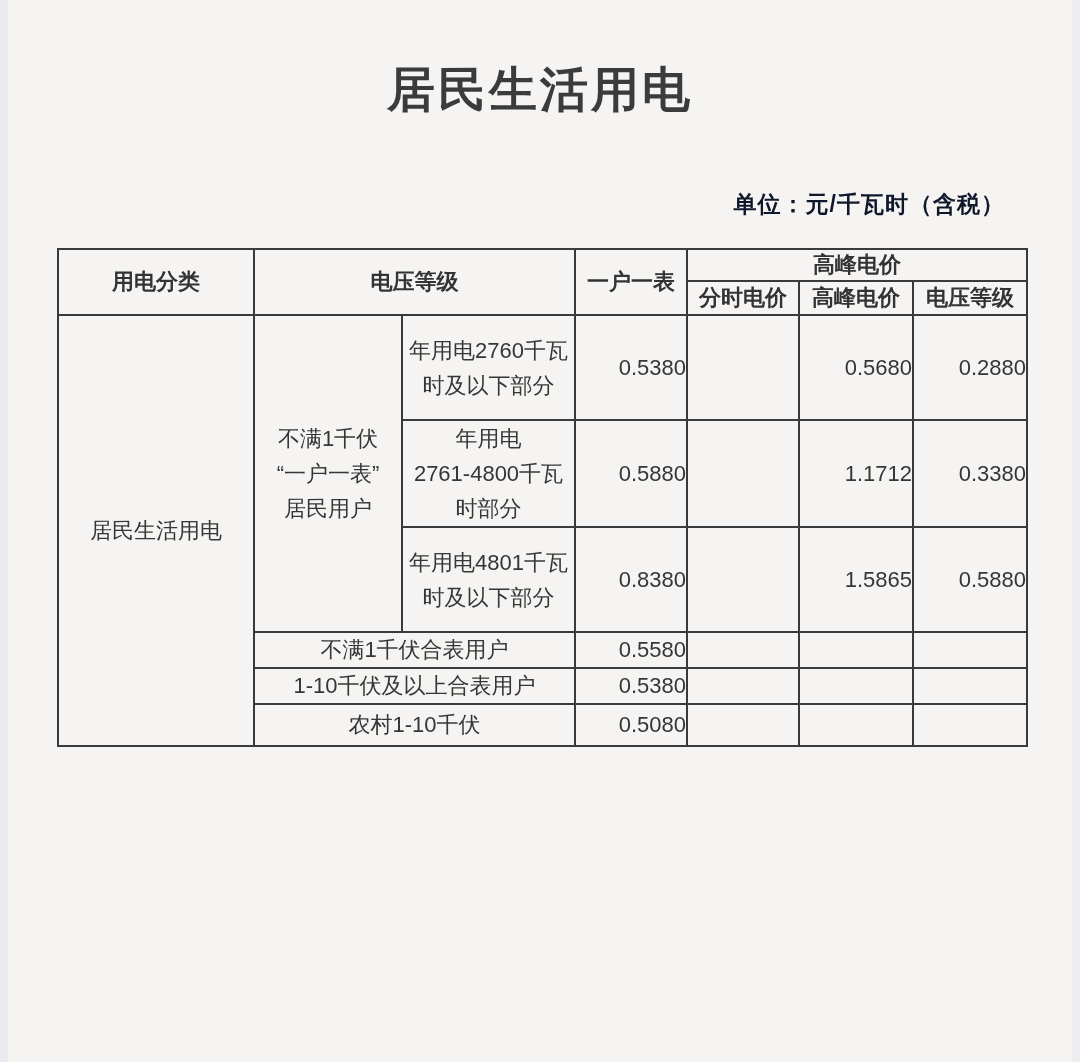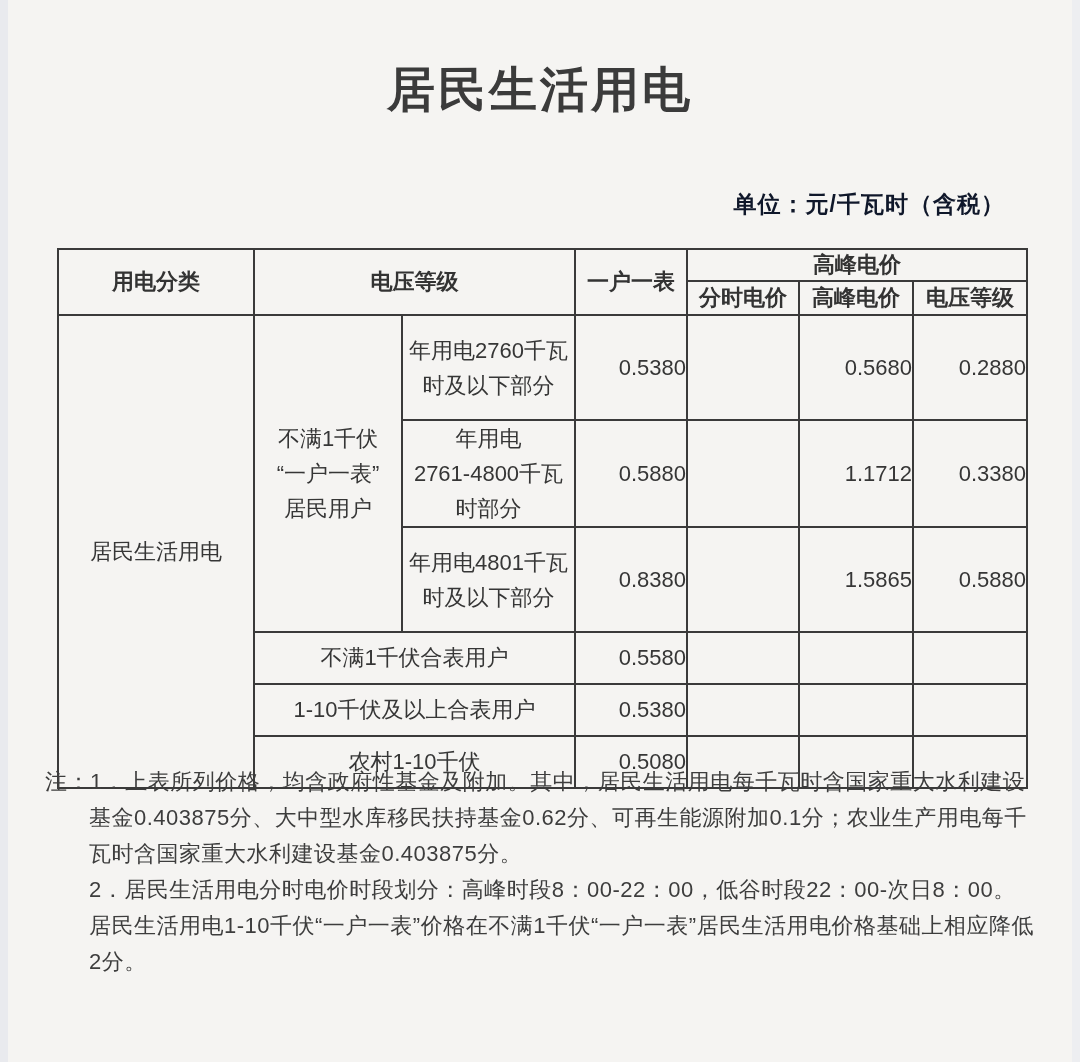--- a/index.html
+++ b/index.html
@@ -55,22 +55,22 @@
     overflow: hidden;
   }
   table.tariff th {
     font-weight: bold;
     text-align: center;
     color: #333;
   }
   tr.h1 th { height: 30px; }
   tr.h2 th { height: 32px; }
   tr.row-tall  { height: 105px; }
-  tr.row-short { height: 52px; margin-top: 36px; }
-  tr.row-last  { height: 52px; }
+  tr.row-short { height: 36px; margin-top: 36px; }
+  tr.row-last  { height: 42px; }
 
   td.center { text-align: center; }
   td.left   { text-align: center; padding-left: 12px; padding-right: 6px; }
   td.num    { text-align: right; font-size: 23px; }
   .pre      { white-space: pre-line; line-height: 35px; }
 
   .notes {
     position: absolute;
     left: 45px; top: 764px;
     width: 993px;
@@ -164,15 +164,13 @@
       <td colspan="2" class="left">农村1-10千伏</td>
       <td class="num">0.5080</td>
       <td class="num"></td>
       <td class="num"></td>
       <td class="num"></td>
     </tr>
   </tbody>
 </table>
 
 <div class="notes">
-  <p class="hang"><span>注：</span><span>1．上表所列价格，均含政府性基金及附加。其中，居民生活用电每千瓦时含国家重大水利建设基金0.403875分、大中型水库移民扶持基金0.62分、可再生能源附加0.1分；农业生产用电每千瓦时含国家重大水利建设基金0.403875分。</span></p>
-  <p class="cont"><span>2．居民生活用电分时电价时段划分：高峰时段8：00-22：00，低谷时段22：00-次日8：00。居民生活用电1-10千伏“一户一表”价格在不满1千伏“一户一表”居民生活用电价格基础上相应降低2分。</span></p>
 </div>
 
 </body></html>

